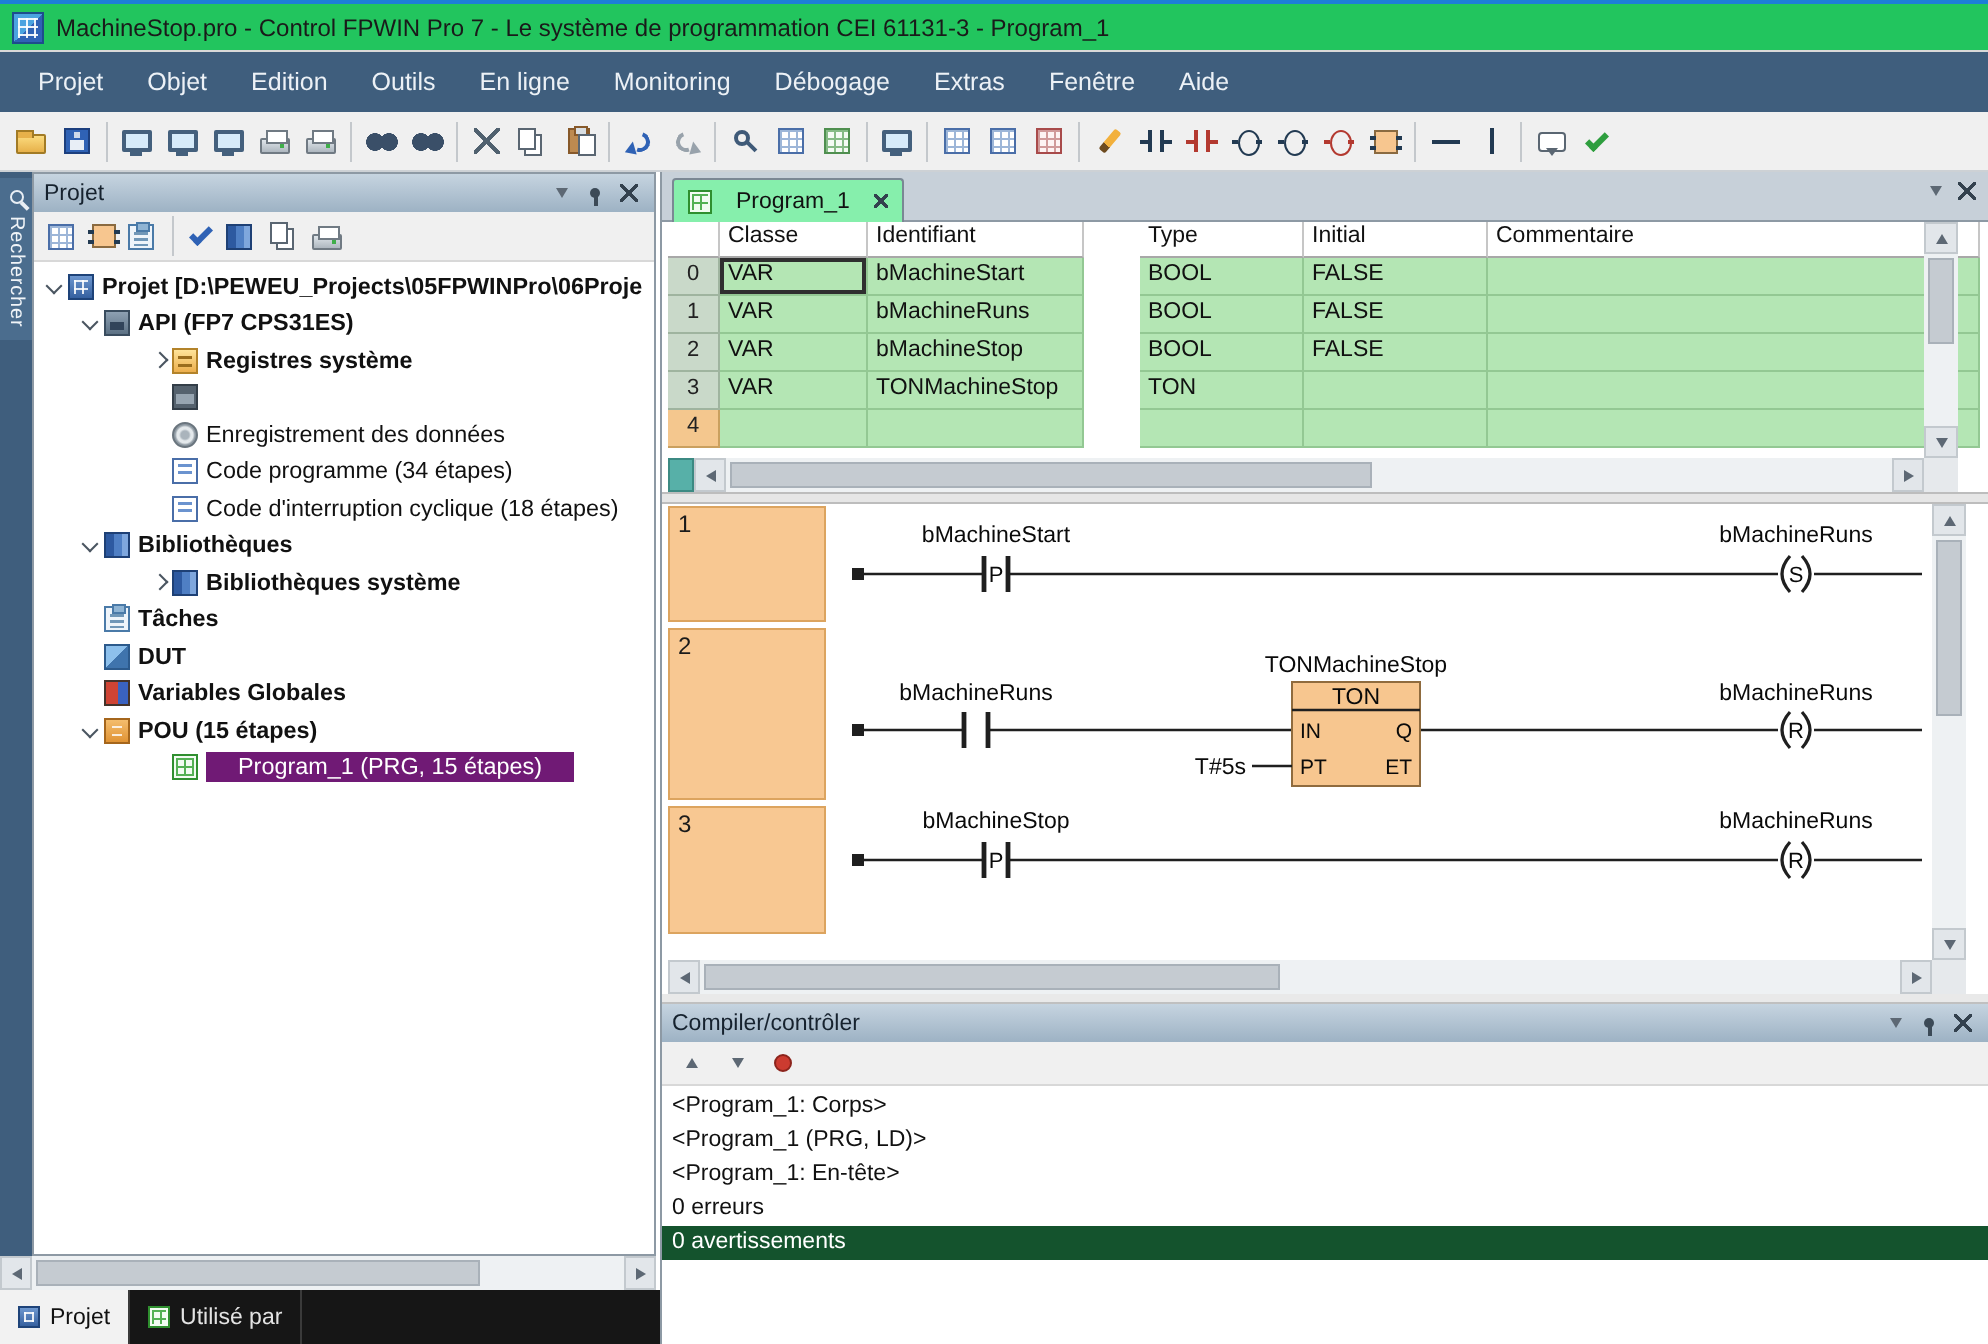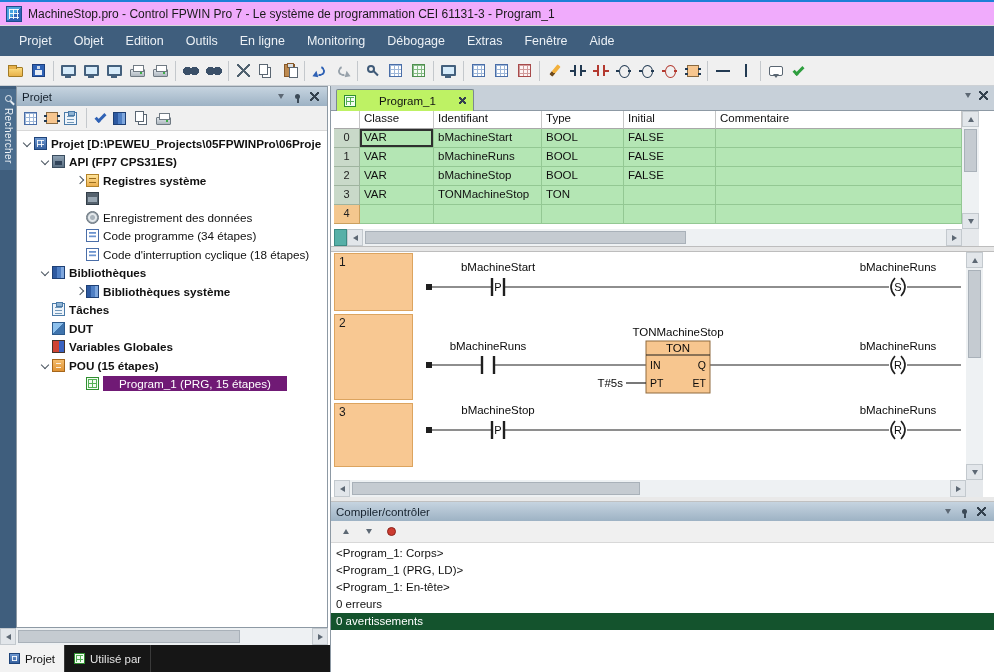--- a/index.html
+++ b/index.html
@@ -102,21 +102,21 @@
   .t-pou{background:linear-gradient(#f4bd6d,#e09334);border:1px solid #a5661c;}
   .t-pou::after{content:"";position:absolute;inset:3px;background:linear-gradient(rgba(255,255,255,.8) 1px,transparent 1px) 0 0/100% 4px;}
   .t-prog{background:#f2fcf2;border:1px solid #2f8f2f;}
   .t-prog::after{content:"";position:absolute;inset:1px;background:
       linear-gradient(#54b154 1px,transparent 1px) 0 0/100% 4px,
       linear-gradient(90deg,#54b154 1px,transparent 1px) 0 0/4px 100%;}
   .t-tree{background:#fff;border:1px solid #888;}
   .t-tree::after{content:"";position:absolute;left:2px;top:2px;width:4px;height:3px;background:#e0872a;box-shadow:4px 5px 0 #3a62c0,0 5px 0 #3a62c0;}
 
   
-  .titlebar{position:absolute;left:0;top:0;width:100%;height:26px;background:#f0abfc;
+  .titlebar{position:absolute;left:0;top:0;width:100%;height:26px;background:#22c55e;
       border-top:2px solid #1d7fd7;border-bottom:1px solid #d9d9d9;
       display:flex;align-items:center;gap:6px;padding:0 6px;font-size:12px;color:#1a1a1a;}
   .app-icon{width:16px;height:16px;background:linear-gradient(135deg,#4aa3e0 0 50%,#2f62b5 50% 100%);box-shadow:inset 0 0 0 1px #1d4d8c;}
   .app-icon::after{content:"";position:absolute;inset:3px;background:
       linear-gradient(rgba(255,255,255,.9) 1px,transparent 1px) 0 0/4px 4px,
       linear-gradient(90deg,rgba(255,255,255,.9) 1px,transparent 1px) 0 0/4px 4px;}
 
   
   .menubar{position:absolute;left:0;top:26px;width:100%;height:30px;background:#3f5e7d;
       display:flex;align-items:stretch;padding-left:8px;font-size:12.5px;color:#ecf1f6;}
@@ -159,39 +159,39 @@
 
   .bottom-bar{position:absolute;left:0;top:645px;width:330px;height:27px;background:#161616;display:flex;align-items:stretch;}
   .btab{display:flex;align-items:center;gap:5px;padding:0 9px;color:#e3e3e3;font-size:11.5px;border-right:1px solid #3a3a3a;}
   .btab.active{background:#f2f2f2;color:#111;}
   .btab .ti{width:11px;height:11px;margin:0;}
 
   
   .main{position:absolute;left:330px;top:86px;width:664px;height:586px;background:#fff;border-left:1px solid #8d99a4;}
   .doc-tabbar{position:absolute;left:0;top:0;width:100%;height:25px;background:#c7d0d9;border-bottom:1px solid #8d99a4;
       display:flex;align-items:flex-end;padding-left:5px;}
-  .doc-tab{height:22px;background:#bef264;border:1px solid #7b8794;border-bottom:none;display:flex;align-items:center;gap:23px;
+  .doc-tab{height:22px;background:#86efac;border:1px solid #7b8794;border-bottom:none;display:flex;align-items:center;gap:12px;
       padding:0 7px;font-size:11.5px;margin-bottom:-1px;border-radius:2px 2px 0 0;}
   .doc-tab .ti{width:12px;height:12px;margin:0;}
   .doc-tab .g-x{width:7px;height:7px;}
   .pane-ctrls{position:absolute;right:6px;top:5px;display:flex;gap:8px;align-items:center;}
 
   
   .var-area{position:absolute;left:0;top:25px;width:648px;height:135px;}
   .vt{position:absolute;left:3px;top:0;width:628px;}
   .vt-hrow,.vt-row{display:flex;}
   .vth{height:18px;background:#fff;border-right:1px solid #c6c6c6;border-bottom:1px solid #a8a8a8;
       font-size:11.5px;padding:1px 0 0 4px;}
   .vtc{height:19px;background:#b4e6b4;border-right:1px solid #93c893;border-bottom:1px solid #93c893;
       font-size:11.5px;padding:2px 0 0 4px;overflow:hidden;}
   .vtg{height:19px;width:26px;background:#c9d9c9;border-right:1px solid #9fb49f;border-bottom:1px solid #9fb49f;
       font-size:11px;text-align:center;padding-top:2px;color:#222;flex:none;}
   .vtg.cur{background:#f4c78e;border-color:#caa05f;}
   .w-gut{width:26px;flex:none;} .w-c1{width:74px;flex:none;} .w-c2{width:108px;flex:none;}
-  .w-c3{width:82px;flex:none;} .w-c4{width:92px;flex:none;} .w-c5{width:246px;flex:none;}
+  .w-c3{width:82px;flex:none;margin-left:28px;} .w-c4{width:92px;flex:none;} .w-c5{width:246px;flex:none;}
   .selcell{box-shadow:inset 0 0 0 2px #2f2f2f;}
   .vt-vscroll{position:absolute;left:631px;top:0;width:17px;height:118px;display:flex;flex-direction:column;background:#cfd6db;}
   .vt-hscroll{position:absolute;left:3px;top:118px;width:628px;height:17px;display:flex;background:#cfd6db;}
   .vt-corner{position:absolute;left:631px;top:118px;width:17px;height:17px;background:#e6e9ec;}
   .mini-split{width:13px;height:100%;background:#57b0a8;border:1px solid #3c8a83;flex:none;}
 
   .splitter1{position:absolute;left:0;top:160px;width:100%;height:6px;background:#e6e6e6;border-top:1px solid #bdbdbd;border-bottom:1px solid #bdbdbd;}
 
   
   .ladder-area{position:absolute;left:0;top:166px;width:664px;height:245px;}

